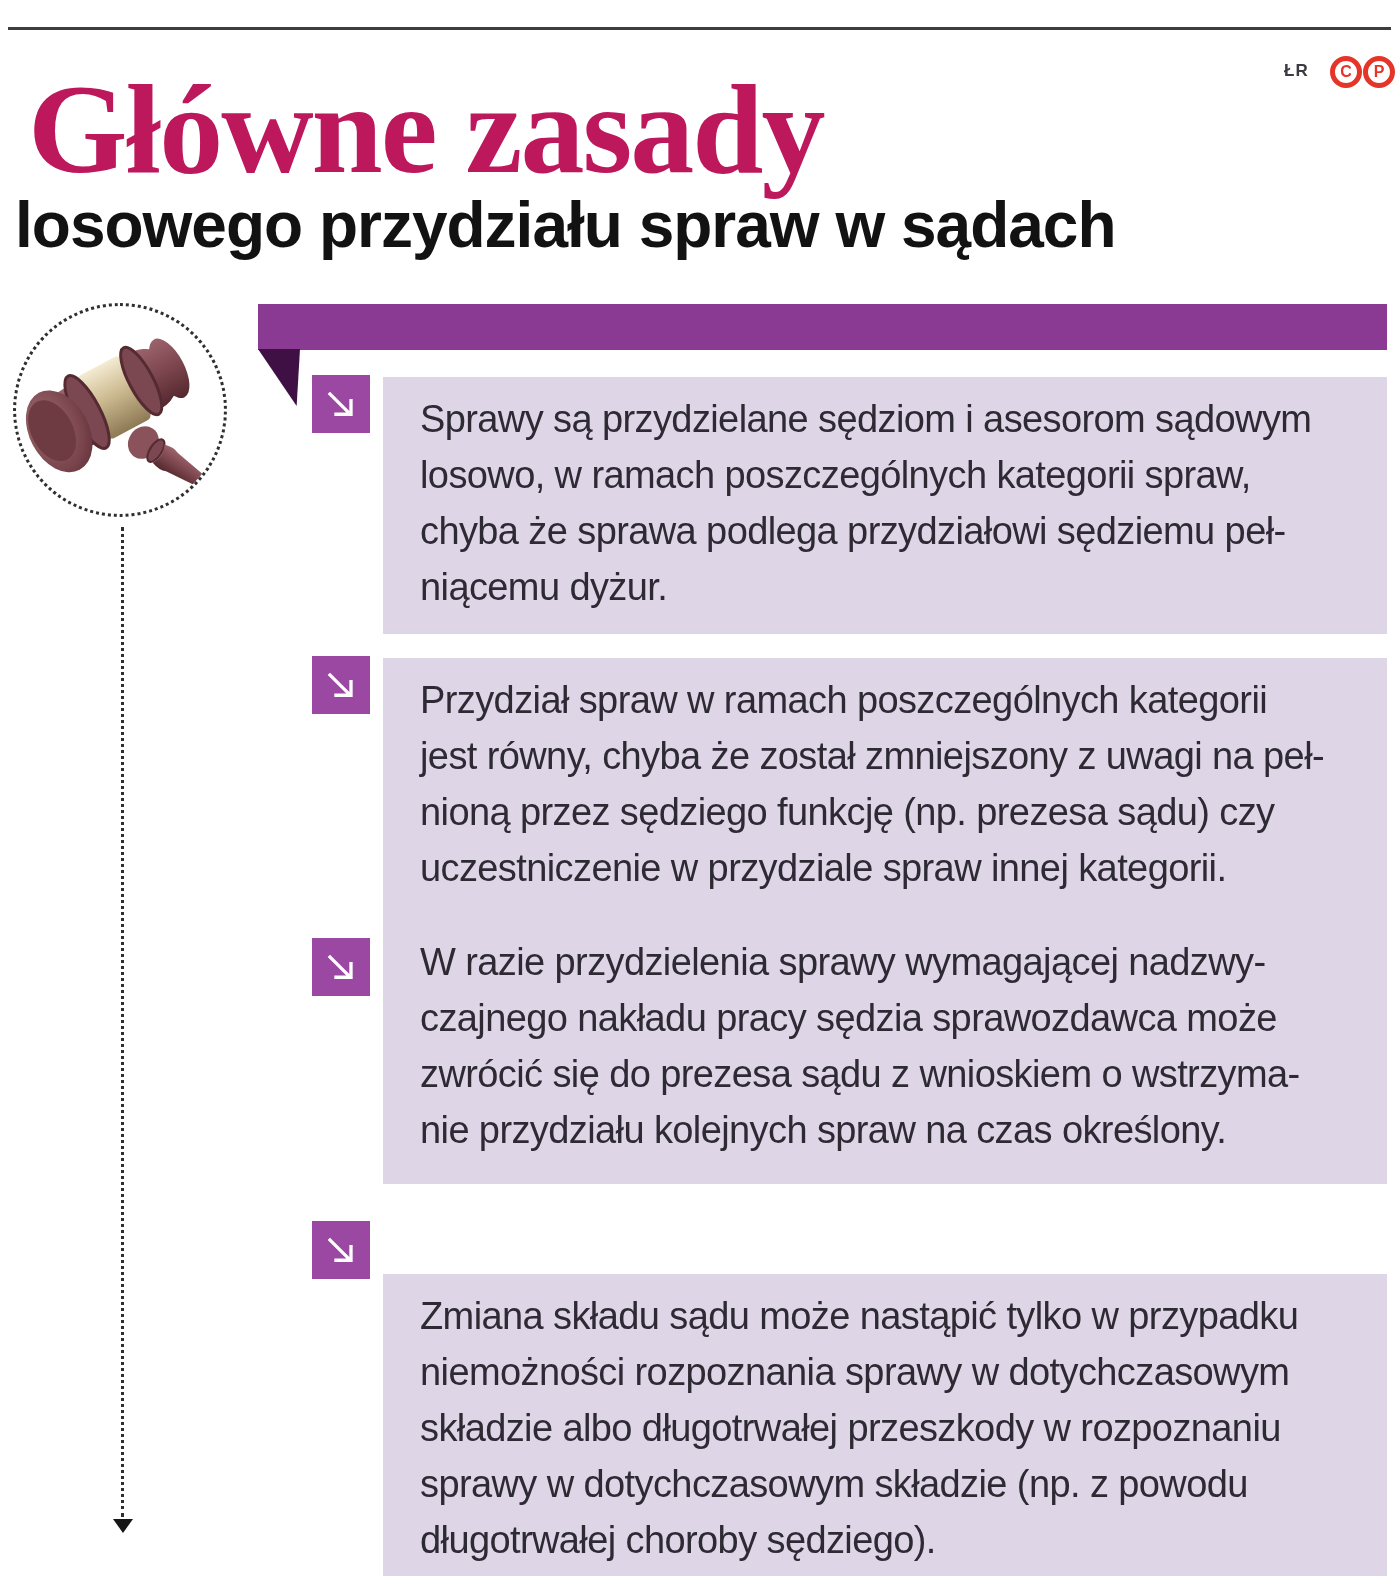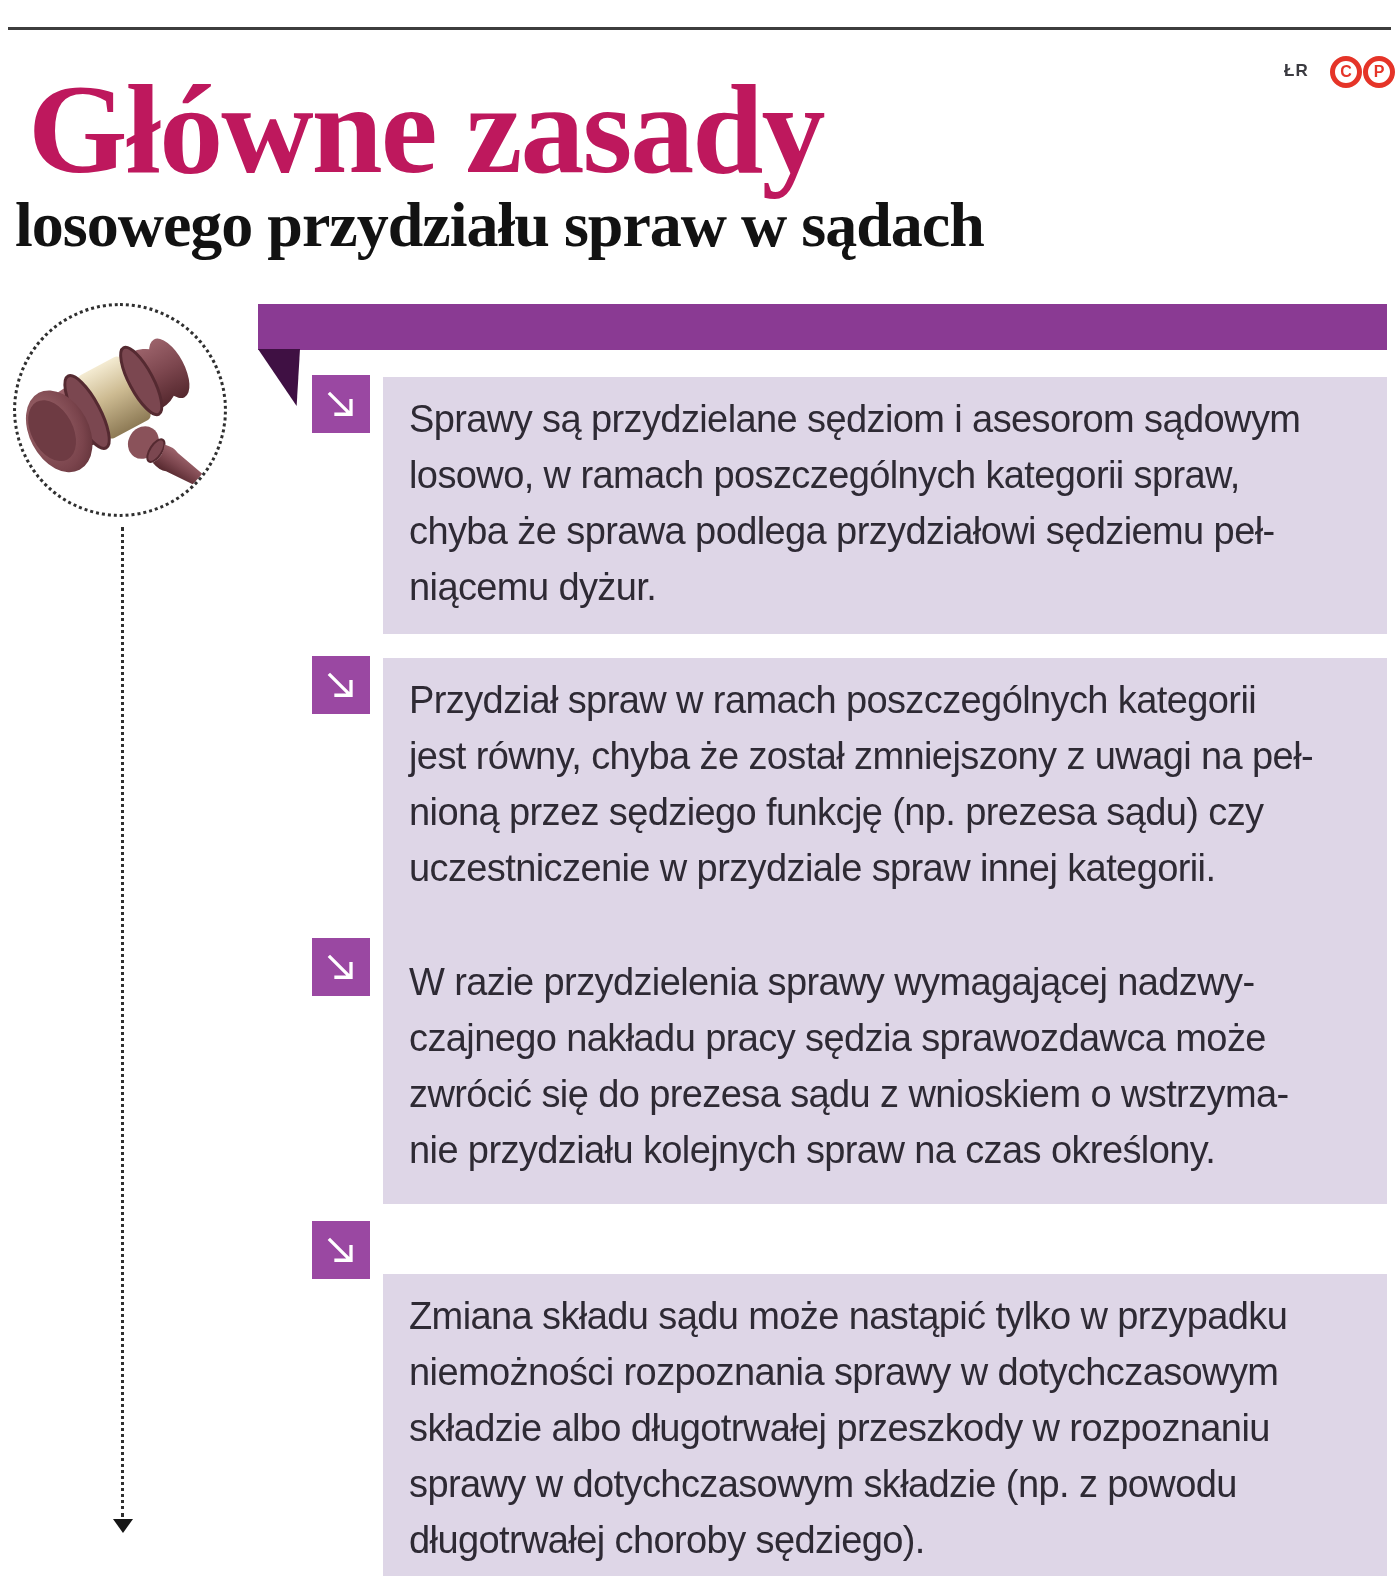--- a/index.html
+++ b/index.html
@@ -48,21 +48,21 @@
     font-size:128px;
     line-height:1.08;
     letter-spacing:-2px;
     color:#be185d;
     white-space:nowrap;
   }
   .subtitle{
     position:absolute;
     left:15px; top:190px;
     margin:0;
-    font-family:Liberation Serif, serif;
+    font-family:Liberation Sans, sans-serif;
     font-weight:700;
     font-size:64px;
     line-height:1.1;
     letter-spacing:-1px;
     color:#121212;
     white-space:nowrap;
   }
   .banner{
     position:absolute;
     left:258px; top:304px;
@@ -110,30 +110,30 @@
   }
   .info-block{
     position:absolute;
     left:383px;
     width:1004px;
     background:#ded6e7;
     overflow:hidden;
   }
   .info-block p{
     margin:0;
-    padding:14px 0 0 26px;
+    padding:14px 0 0 37px;
     font-size:38px;
     line-height:56px;
     letter-spacing:-0.6px;
     color:#2e2a34;
     white-space:pre;
   }
   .i1{ top:375px; } .b1{ top:377px; height:257px; }
   .i2{ top:656px; } .b2{ top:658px; height:324px; }
-  .i3{ top:938px; } .b3{ top:940px; height:264px; }
+  .i3{ top:938px; } .b3{ top:920px; height:264px; }
   .i4{ top:1221px; } .b4{ top:1274px; height:312px; }
 </style>
 </head>
 <body>
 
 <div class="page">
 
   <div class="top-rule"></div>
 
   <div class="credit">ŁR</div>

